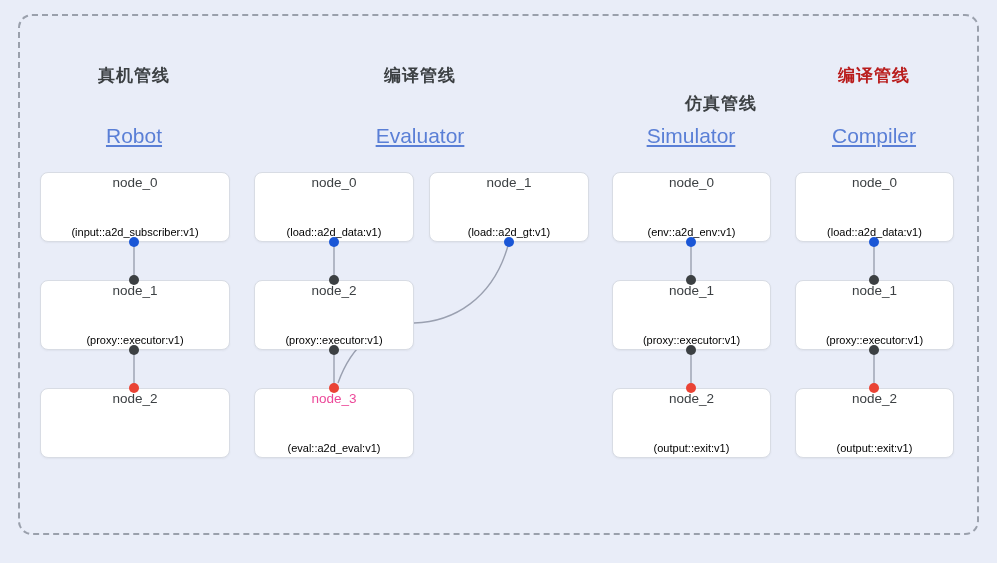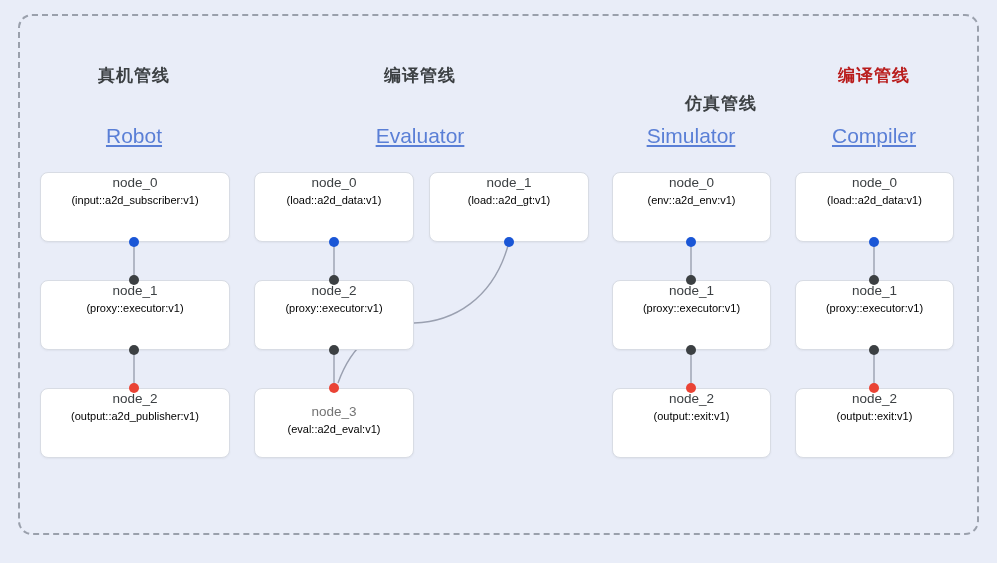--- a/index.html
+++ b/index.html
@@ -45,21 +45,21 @@
   }
   .node-box {
     position: absolute;
     box-sizing: border-box;
     background: #ffffff;
     border: 1px solid #d8dce4;
     border-radius: 8px;
     display: flex;
     flex-direction: column;
     align-items: center;
-    justify-content: flex-start;
+    justify-content: space-between;
     box-shadow: 0 1px 2px rgba(60,64,67,0.06);
     z-index: 3;
   }
   .node-title {
     font-size: 13.5px;
     color: #4a4f57;
     line-height: 1.45;
     white-space: nowrap;
   }
   .node-sub {
@@ -119,36 +119,35 @@
       <div class="node-box" style="left: 40px; top: 172px; width: 190px; height: 70px; background: rgb(255, 255, 255); border-color: rgb(216, 220, 228);">
         <div class="node-title" style="color: rgb(60, 64, 67);">node_0</div>
         <div class="node-sub">(input::a2d_subscriber:v1)</div>
       </div>
       <div class="node-box" style="left: 40px; top: 280px; width: 190px; height: 70px; background: rgb(255, 255, 255); border-color: rgb(216, 220, 228);">
         <div class="node-title" style="color: rgb(60, 64, 67);">node_1</div>
         <div class="node-sub">(proxy::executor:v1)</div>
       </div>
       <div class="node-box" style="left: 40px; top: 388px; width: 190px; height: 70px; background: rgb(255, 255, 255); border-color: rgb(216, 220, 228);">
         <div class="node-title" style="color: rgb(60, 64, 67);">node_2</div>
-        <div class="node-sub">(output::a2d_publisher:v1)</div>
       </div>
       <div class="node-box" style="left: 254px; top: 172px; width: 160px; height: 70px; background: rgb(255, 255, 255); border-color: rgb(216, 220, 228);">
         <div class="node-title" style="color: rgb(60, 64, 67);">node_0</div>
         <div class="node-sub">(load::a2d_data:v1)</div>
       </div>
       <div class="node-box" style="left: 429px; top: 172px; width: 160px; height: 70px; background: rgb(255, 255, 255); border-color: rgb(216, 220, 228);">
         <div class="node-title" style="color: rgb(60, 64, 67);">node_1</div>
         <div class="node-sub">(load::a2d_gt:v1)</div>
       </div>
       <div class="node-box" style="left: 254px; top: 280px; width: 160px; height: 70px; background: rgb(255, 255, 255); border-color: rgb(216, 220, 228);">
         <div class="node-title" style="color: rgb(60, 64, 67);">node_2</div>
         <div class="node-sub">(proxy::executor:v1)</div>
       </div>
       <div class="node-box" style="left: 254px; top: 388px; width: 160px; height: 70px; background: rgb(255, 255, 255); border-color: rgb(216, 220, 228);">
-        <div class="node-title" style="color: #737373; margin-top: 13px;">node_3</div>
+        <div class="node-title" style="color: #ec4899;">node_3</div>
         <div class="node-sub">(eval::a2d_eval:v1)</div>
       </div>
       <div class="node-box" style="left: 612px; top: 172px; width: 159px; height: 70px; background: rgb(255, 255, 255); border-color: rgb(216, 220, 228);">
         <div class="node-title" style="color: rgb(60, 64, 67);">node_0</div>
         <div class="node-sub">(env::a2d_env:v1)</div>
       </div>
       <div class="node-box" style="left: 612px; top: 280px; width: 159px; height: 70px; background: rgb(255, 255, 255); border-color: rgb(216, 220, 228);">
         <div class="node-title" style="color: rgb(60, 64, 67);">node_1</div>
         <div class="node-sub">(proxy::executor:v1)</div>
       </div>

